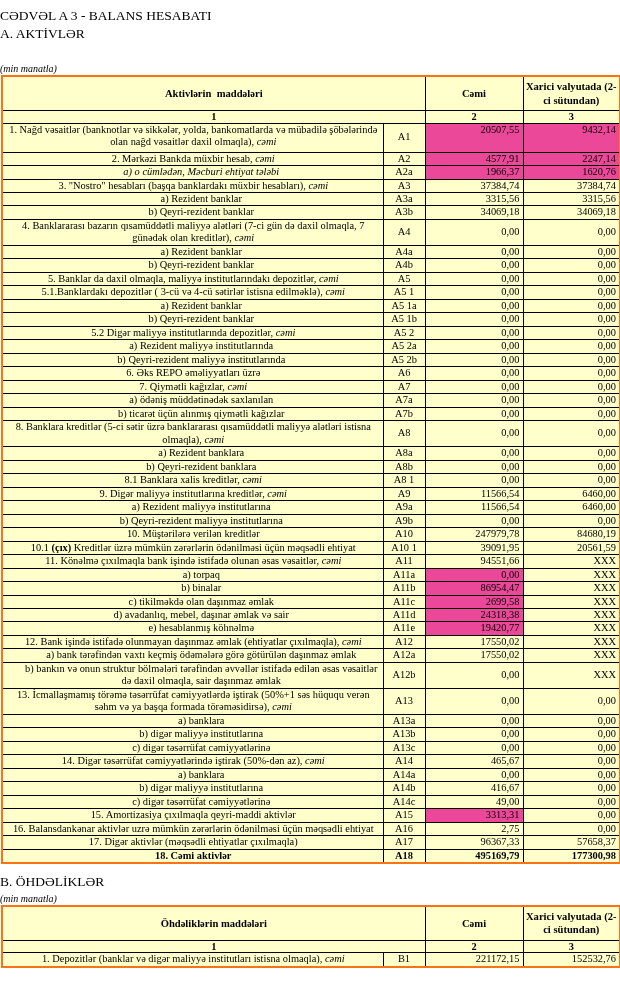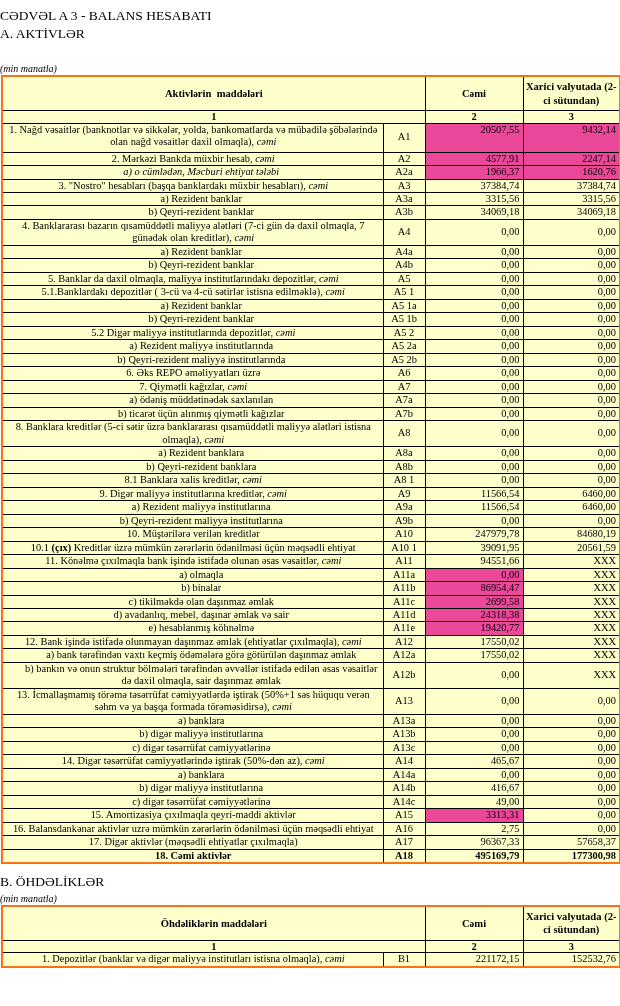--- a/index.html
+++ b/index.html
@@ -254,21 +254,21 @@
         <td class="val">39091,95</td>
         <td class="val">20561,59</td>
       </tr>
       <tr>
         <td class="lbl"><span>11. Könəlmə çıxılmaqla bank işində istifadə olunan əsas vəsaitlər, </span><span class="it">cəmi</span></td>
         <td class="code">A11</td>
         <td class="val">94551,66</td>
         <td class="val xxx">XXX</td>
       </tr>
       <tr>
-        <td class="lbl ind"><span>a) olmaqla</span></td>
+        <td class="lbl ind"><span>a) torpaq</span></td>
         <td class="code">A11a</td>
         <td class="val input">0,00</td>
         <td class="val xxx">XXX</td>
       </tr>
       <tr>
         <td class="lbl ind"><span>b) binalar</span></td>
         <td class="code">A11b</td>
         <td class="val input">86954,47</td>
         <td class="val xxx">XXX</td>
       </tr>

